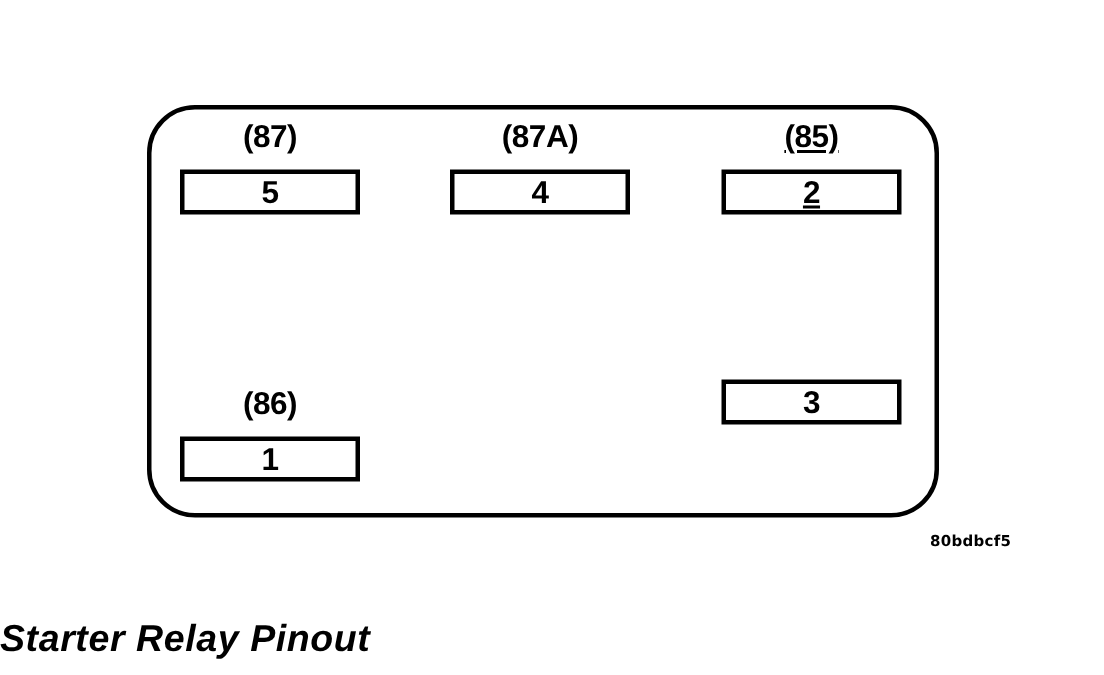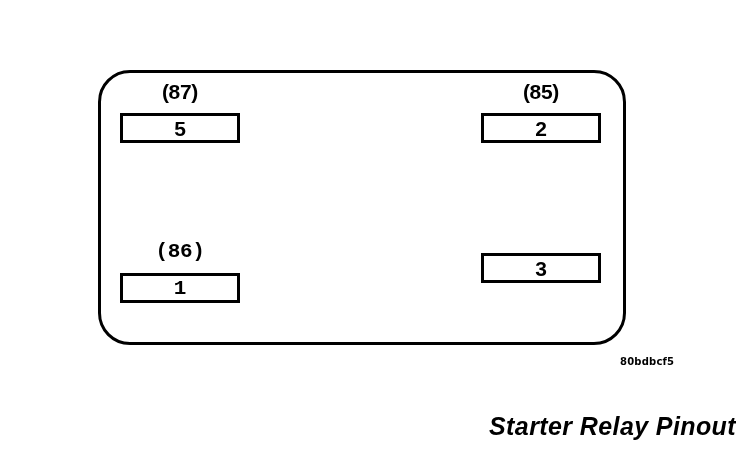--- a/index.html
+++ b/index.html
@@ -64,23 +64,23 @@
   .terminal-number {
     font-size: 21px;
     font-weight: bold;
     line-height: 21px;
     letter-spacing: -0.3px;
   }
 
   
   #terminal-87  { left: 120px; top: 80px; }
   #terminal-87a { left: 300px; top: 80px; }
-  #terminal-85  { left: 481px; top: 80px; }
+  #terminal-85  { left: 481px; top: 80px; text-decoration: underline; }
   
-  #terminal-86  { left: 120px; top: 240px; font-family: Liberation Mono, monospace; }
+  #terminal-86  { left: 120px; top: 258px; }
   #terminal-30  { left: 481px; top: 244px; }
 
   .terminal .terminal-box { margin-top: 9px; }
 
   
   #reference-code {
     position: absolute;
     left: 620px;
     top: 356px;
     font-family: "DejaVu Sans", sans-serif;
@@ -89,21 +89,21 @@
     letter-spacing: 0.2px;
     white-space: nowrap;
   }
 
   
   #figure-caption {
     position: absolute;
     left: 0;
     top: 412px;
     width: 736px;
-    text-align: right;
+    text-align: left;
     font-size: 25px;
     font-weight: bold;
     font-style: italic;
     letter-spacing: 0.4px;
     white-space: nowrap;
   }
 </style>
 </head>
 <body>
 
@@ -111,20 +111,26 @@
 
   <div id="relay-body"></div>
 
   <div class="terminal" id="terminal-87">
     <div class="terminal-label">(87)</div>
     <div class="terminal-box">
       <span class="terminal-number">5</span>
     </div>
   </div>
 
+  <div class="terminal" id="terminal-87a">
+    <div class="terminal-label">(87A)</div>
+    <div class="terminal-box">
+      <span class="terminal-number">4</span>
+    </div>
+  </div>
 
   <div class="terminal" id="terminal-85">
     <div class="terminal-label">(85)</div>
     <div class="terminal-box">
       <span class="terminal-number">2</span>
     </div>
   </div>
 
   <div class="terminal" id="terminal-86">
     <div class="terminal-label">(86)</div>

